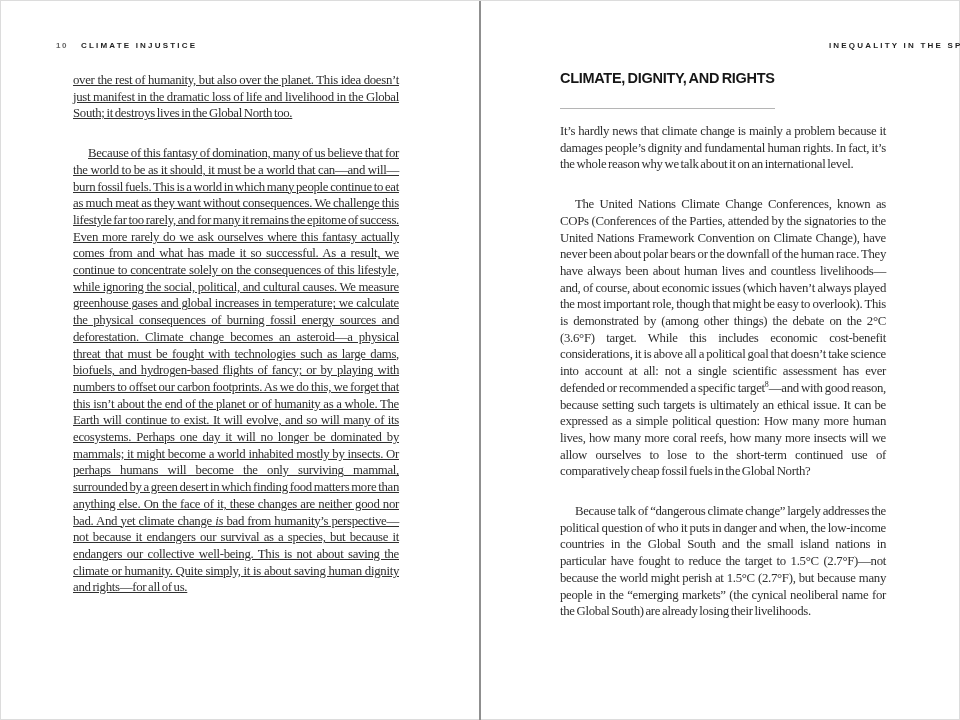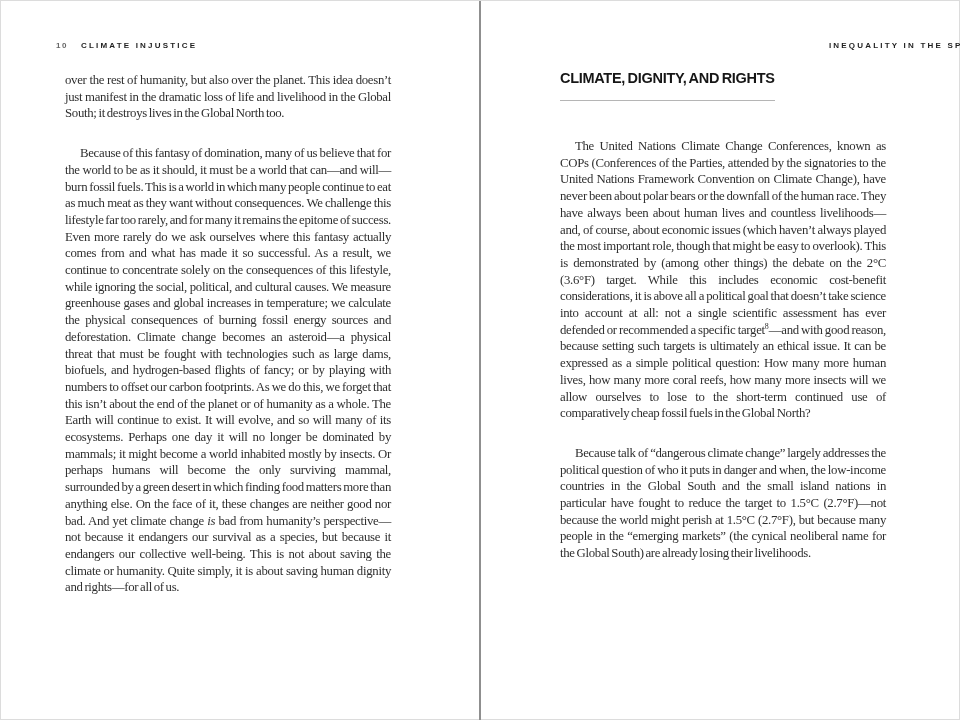--- a/index.html
+++ b/index.html
@@ -43,36 +43,36 @@
     color: var(--folio, #666666);
   }
 
   .body-block {
     position: absolute; width: 326px;
     color: var(--body_text, #2f2f2f);
     font-size: 12.8px; line-height: 16.7px;
     letter-spacing: -0.3px; word-spacing: -1.1px;
     text-align: justify;
   }
-  .page.left  .body-block { top: 71px; left: 64px; }
+  .page.left  .body-block { top: 71px; left: 72px; text-decoration: underline; }
   .page.right .body-block { top: 70px; left: 79px; }
 
   .para { margin: 0; }
   .para.indent { text-indent: 15px; margin-top: 23px; }
   .para i { font-style: italic; }
   .para sup { font-size: 0.62em; line-height: 0; vertical-align: super; letter-spacing: 0; }
 
   .section-heading {
     display: inline-block;
     font-family: "Liberation Sans", sans-serif;
     font-weight: bold; font-size: 14.5px; line-height: 15px;
     letter-spacing: -0.3px;
     color: var(--section_heading, #161616);
     border-bottom: 1px solid var(--heading_underline, #b5b5b5);
-    padding-bottom: 14px;
+    padding-bottom: 22px;
     margin: 0 0 14px 0;
   }
 </style>
 </head>
 <body>
 
 <div class="spread">
 
   <div class="page left">
     <div class="page-header">
@@ -86,20 +86,21 @@
   </div>
 
   <div class="page right">
     <div class="page-header">
       <span class="running-head">INEQUALITY IN THE SPOTLIGHT</span>
       <span class="folio">3</span>
     </div>
     <div class="body-block">
       <h2 class="section-heading">CLIMATE, DIGNITY, AND RIGHTS</h2>
       <div>
+          <p class="para">It’s hardly news that climate change is mainly a problem because it damages people’s dignity and fundamental human rights. In fact, it’s the whole reason why we talk about it on an international level.</p>
           <p class="para indent">The United Nations Climate Change Conferences, known as COPs (Conferences of the Parties, attended by the signatories to the United Nations Framework Convention on Climate Change), have never been about polar bears or the downfall of the human race. They have always been about human lives and countless livelihoods—and, of course, about economic issues (which haven’t always played the most important role, though that might be easy to overlook). This is demonstrated by (among other things) the debate on the 2°C (3.6°F) target. While this includes economic cost-benefit considerations, it is above all a political goal that doesn’t take science into account at all: not a single scientific assessment has ever defended or recommended a specific target<sup>8</sup>—and with good reason, because setting such targets is ultimately an ethical issue. It can be expressed as a simple political question: How many more human lives, how many more coral reefs, how many more insects will we allow ourselves to lose to the short-term continued use of comparatively cheap fossil fuels in the Global North?</p>
           <p class="para indent">Because talk of “dangerous climate change” largely addresses the political question of who it puts in danger and when, the low-income countries in the Global South and the small island nations in particular have fought to reduce the target to 1.5°C (2.7°F)—not because the world might perish at 1.5°C (2.7°F), but because many people in the “emerging markets” (the cynical neoliberal name for the Global South) are already losing their livelihoods.</p>
         </div>
     </div>
   </div>
 
   <div class="gutter"></div>
 </div>
 
 </body></html>

